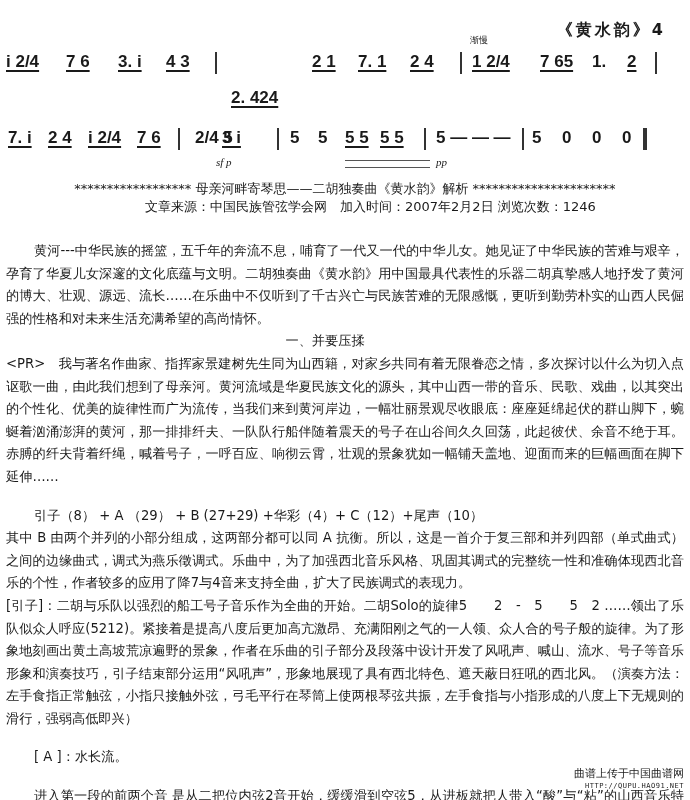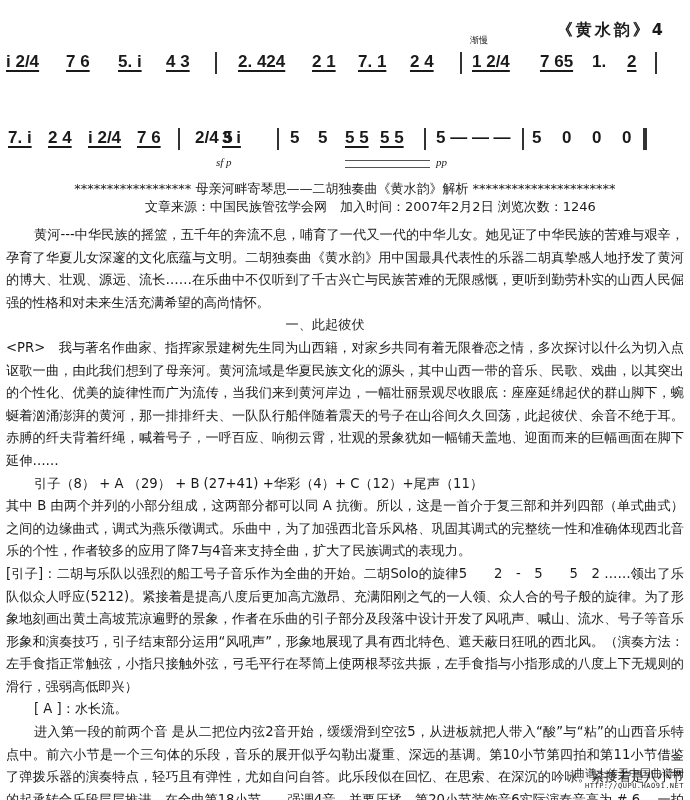--- a/index.html
+++ b/index.html
@@ -6,39 +6,39 @@
   body { width:690px; height:800px; position:relative; overflow:hidden; font-family:"DejaVu Sans", sans-serif; color:#1a1a1a; }
   .title { position:absolute; right:24px; top:6px; font-size:16px; font-weight:bold; letter-spacing:3px;margin-top:14px; }
   .staff { position:absolute; left:0; width:690px; height:40px; font-family:"Liberation Sans", sans-serif; font-weight:bold; font-size:17px; }
   .staff .m { position:absolute; top:12px; white-space:nowrap; }
   .bar { position:absolute; top:12px; width:2px; height:22px; background:#333; }
   .u { text-decoration:underline; text-decoration-thickness:2px; text-underline-offset:3px; }
   .dyn { position:absolute; font-family:"Liberation Serif", serif; font-style:italic; font-size:11px; font-weight:normal; }
   .hair { position:absolute; height:6px; border-top:1px solid #555; border-bottom:1px solid #555; }
   .text { position:absolute; left:6px; width:678px; font-size:13.2px; line-height:22.6px; }
   .p { margin:0; text-align:justify; }
-  .indent { text-indent:28px; }
+  .indent { text-indent:28px;margin-top:16px; }
   .center { text-align:center; }
   .stars { position:absolute; left:0; width:690px; top:180px; text-align:center; font-size:13px; }
   .meta { position:absolute; left:145px; top:198px; font-size:13px; }
   .wm { position:absolute; right:6px; bottom:8px; text-align:right; font-size:11px; line-height:12px; }
   .wm .url { font-family:"DejaVu Sans Mono", monospace; font-size:7px; letter-spacing:0.5px; }
 </style>
 </head>
 <body>
 
 <div class="title">《黄水韵》4</div>
 
 <div class="staff" style="top:40px;">
   <span class="m u" style="left:6px;">i 2/4</span>
   <span class="m u" style="left:66px;">7 6</span>
-  <span class="m u" style="left:118px;">5. i</span>
+  <span class="m u" style="left:118px;">3. i</span>
   <span class="m u" style="left:166px;">4 3</span>
   <div class="bar" style="left:215px;"></div>
-  <span class="m u" style="left:238px;">2. 424</span>
+  <span class="m u" style="left:231px;margin-top:36px;">2. 424</span>
   <span class="m u" style="left:312px;">2 1</span>
   <span class="m u" style="left:358px;">7. 1</span>
   <span class="m u" style="left:410px;">2 4</span>
   <div class="bar" style="left:460px;"></div>
   <span class="m u" style="left:472px;">1 2/4</span>
   <span class="m u" style="left:540px;">7 65</span>
   <span class="m" style="left:592px;">1.</span>
   <span class="m u" style="left:627px;">2</span>
   <div class="bar" style="left:655px;"></div>
   <span class="dyn" style="left:470px; top:-6px; font-style:normal; font-size:9px;">渐慢</span>
@@ -68,23 +68,23 @@
   <span class="dyn" style="left:216px; top:40px;">sf p</span>
   <div class="hair" style="left:345px; top:44px; width:85px;"></div>
   <span class="dyn" style="left:436px; top:40px;">pp</span>
 </div>
 
 <div class="stars">****************** 母亲河畔寄琴思——二胡独奏曲《黄水韵》解析 **********************</div>
 <div class="meta">文章来源：中国民族管弦学会网　加入时间：2007年2月2日 浏览次数：1246</div>
 
 <div class="text" style="top:224px;">
   <p class="p indent">黄河---中华民族的摇篮，五千年的奔流不息，哺育了一代又一代的中华儿女。她见证了中华民族的苦难与艰辛，孕育了华夏儿女深邃的文化底蕴与文明。二胡独奏曲《黄水韵》用中国最具代表性的乐器二胡真挚感人地抒发了黄河的博大、壮观、源远、流长……在乐曲中不仅听到了千古兴亡与民族苦难的无限感慨，更听到勤劳朴实的山西人民倔强的性格和对未来生活充满希望的高尚情怀。</p>
-  <p class="p center" style="padding-right:40px;">一、此起彼伏</p>
+  <p class="p center" style="padding-right:40px;">一、并要压揉</p>
   <p class="p">&lt;PR&gt;　我与著名作曲家、指挥家景建树先生同为山西籍，对家乡共同有着无限眷恋之情，多次探讨以什么为切入点讴歌一曲，由此我们想到了母亲河。黄河流域是华夏民族文化的源头，其中山西一带的音乐、民歌、戏曲，以其突出的个性化、优美的旋律性而广为流传，当我们来到黄河岸边，一幅壮丽景观尽收眼底：座座延绵起伏的群山脚下，蜿蜒着汹涌澎湃的黄河，那一排排纤夫、一队队行船伴随着震天的号子在山谷间久久回荡，此起彼伏、余音不绝于耳。赤膊的纤夫背着纤绳，喊着号子，一呼百应、响彻云霄，壮观的景象犹如一幅铺天盖地、迎面而来的巨幅画面在脚下延伸……</p>
-  <p class="p indent">引子（8） + A （29） + B (27+41) +华彩（4）+ C（12）+尾声（11）</p>
+  <p class="p indent">引子（8） + A （29） + B (27+29) +华彩（4）+ C（12）+尾声（10）</p>
   <p class="p">其中 B 由两个并列的小部分组成，这两部分都可以同 A 抗衡。所以，这是一首介于复三部和并列四部（单式曲式）之间的边缘曲式，调式为燕乐徵调式。乐曲中，为了加强西北音乐风格、巩固其调式的完整统一性和准确体现西北音乐的个性，作者较多的应用了降7与4音来支持全曲，扩大了民族调式的表现力。</p>
   <p class="p">[引子]：二胡与乐队以强烈的船工号子音乐作为全曲的开始。二胡Solo的旋律5　　2　-　5　　5　2 ……领出了乐队似众人呼应(5212)。紧接着是提高八度后更加高亢激昂、充满阳刚之气的一人领、众人合的号子般的旋律。为了形象地刻画出黄土高坡荒凉遍野的景象，作者在乐曲的引子部分及段落中设计开发了风吼声、喊山、流水、号子等音乐形象和演奏技巧，引子结束部分运用“风吼声”，形象地展现了具有西北特色、遮天蔽日狂吼的西北风。（演奏方法：左手食指正常触弦，小指只接触外弦，弓毛平行在琴筒上使两根琴弦共振，左手食指与小指形成的八度上下无规则的滑行，强弱高低即兴）</p>
   <p class="p indent">[ A ]：水长流。</p>
   <p class="p indent">进入第一段的前两个音 是从二把位内弦2音开始，缓缓滑到空弦5，从进板就把人带入“酸”与“粘”的山西音乐特点中。前六小节是一个三句体的乐段，音乐的展开似乎勾勒出凝重、深远的基调。第10小节第四拍和第11小节借鉴了弹拨乐器的演奏特点，轻巧且有弹性，尤如自问自答。此乐段似在回忆、在思索、在深沉的吟咏。紧接着是八小节的起承转合乐段层层推进。在全曲第18小节，　强调4音，并要压揉。第20小节装饰音6实际演奏音高为 # 6 ，一拍半的 降7 用缓慢的滑揉演奏，以求酣畅淋漓如痴如醉的音乐风格。从23小节开始，乐队织体开始变得厚重而密集形成本段的高潮，感情更加热情奔放。第27小节是二胡与梆子的对句。演奏处理刚柔相济，28小节除2424垫指滑音，其余力求颗粒性。在演奏整体 A 段时，气息要沉稳、深长，音色浑厚，气质内在，用凝重的旋律加强古朴深远、无限深情的咏叹。</p>
 </div>
 
 <div class="wm">
   <div>曲谱上传于中国曲谱网</div>
   <div class="url">HTTP://QUPU.HAO91.NET</div>
 </div>

